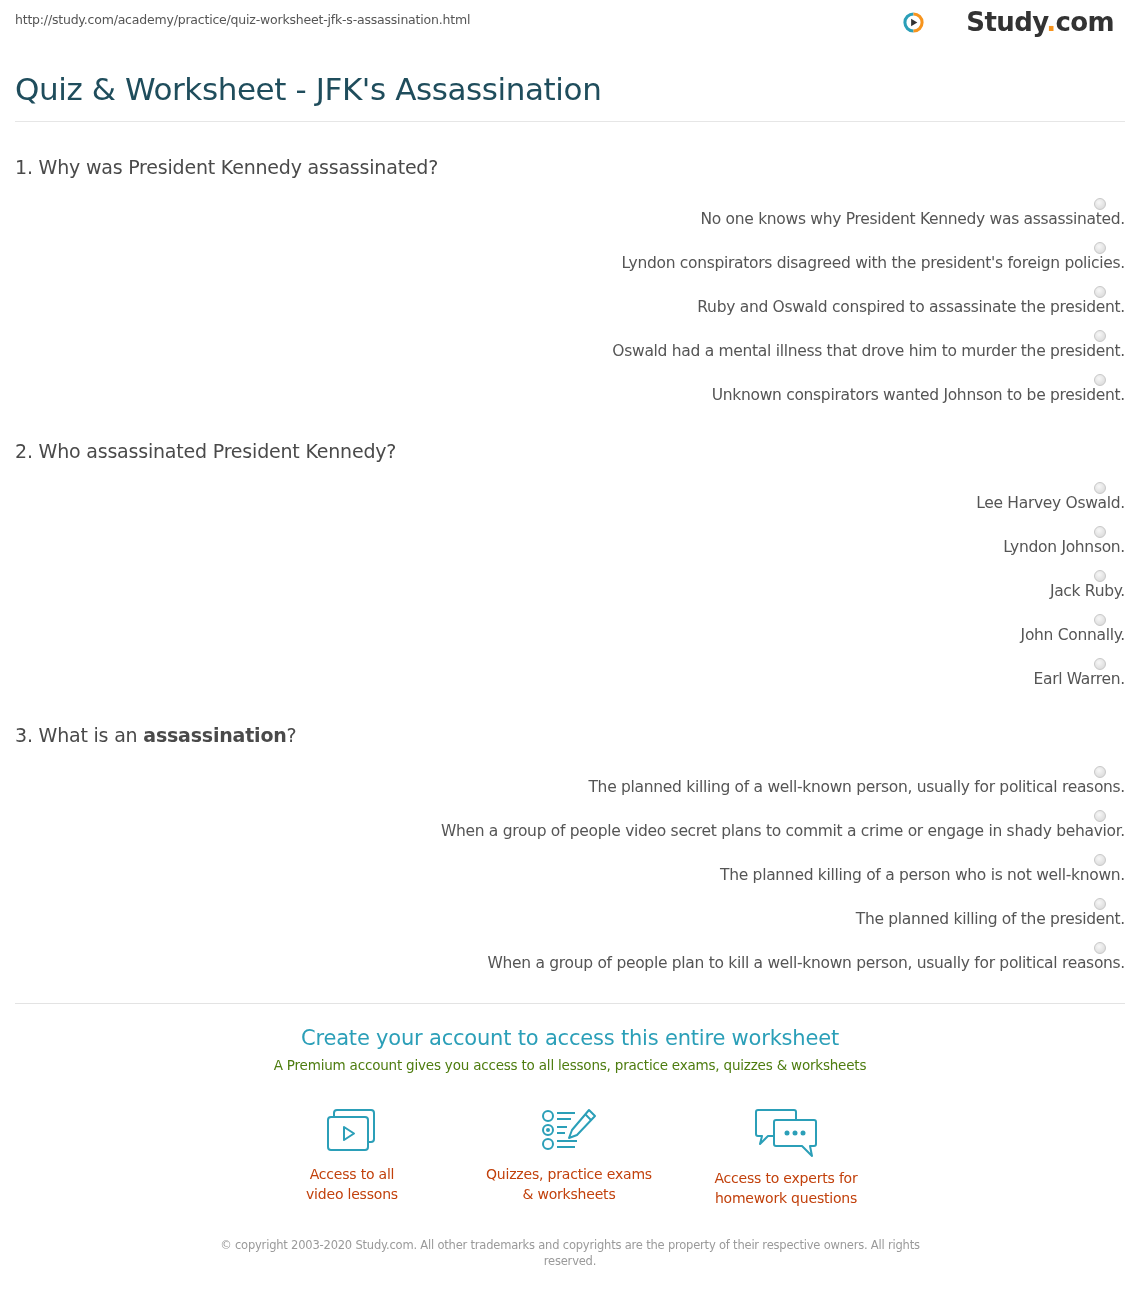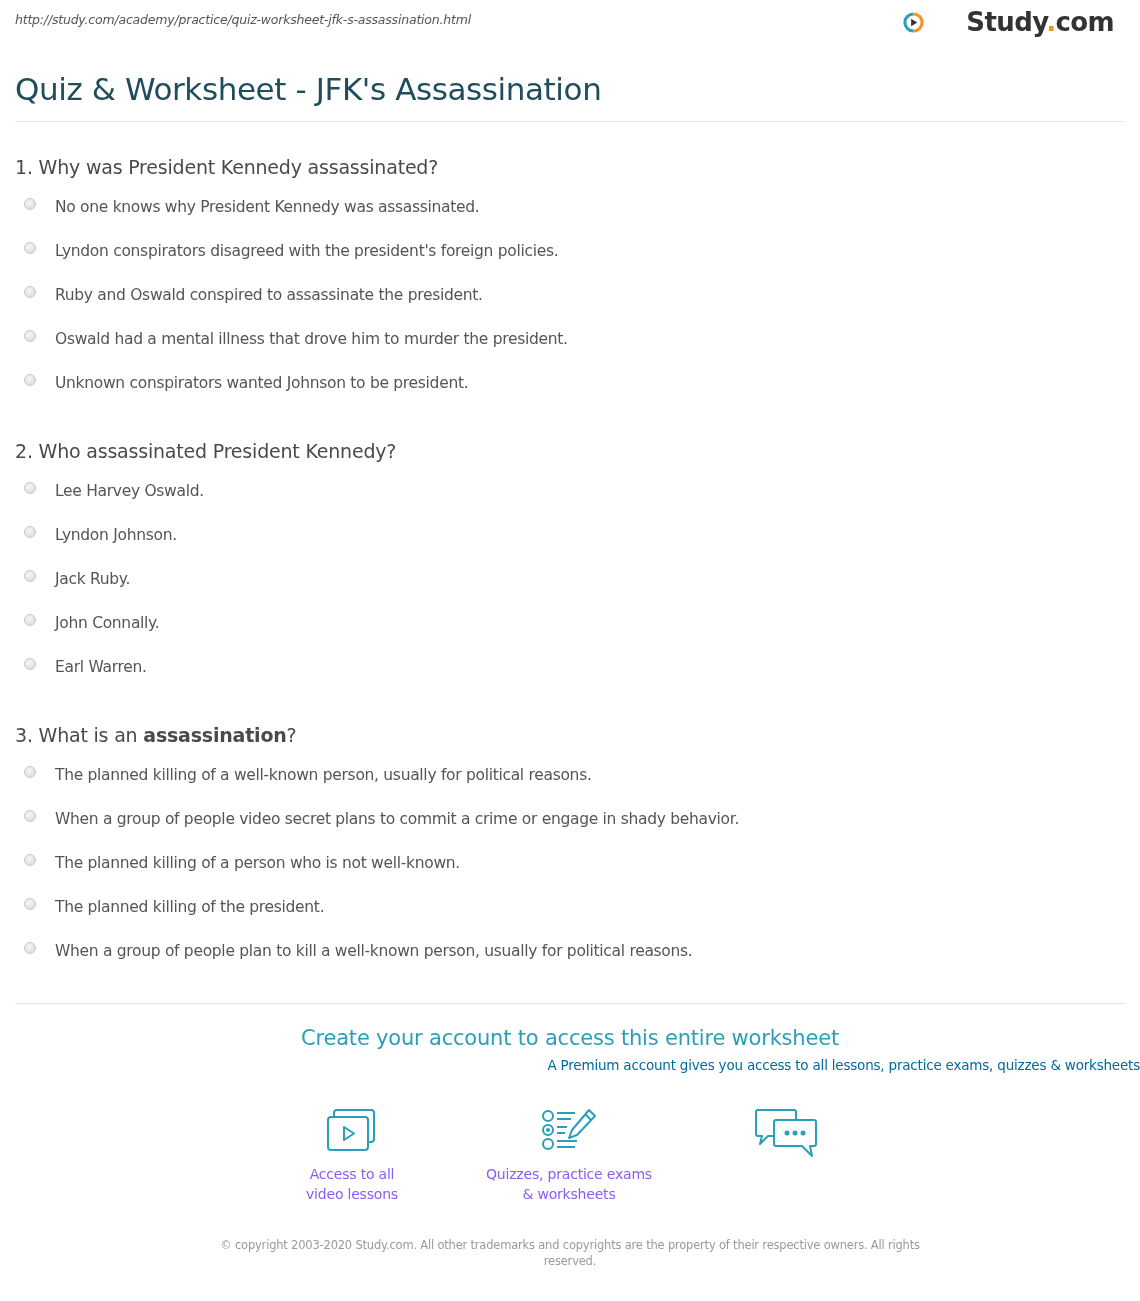--- a/index.html
+++ b/index.html
@@ -1,45 +1,45 @@
 <!DOCTYPE html>
 <html><head>
   <meta charset="utf-8">
   <style>
     * { margin: 0; padding: 0; box-sizing: border-box; }
     html, body { width: 1140px; height: 1301px; background: #ffffff; overflow: hidden; }
     body { font-family: "DejaVu Sans", "Liberation Sans", sans-serif; color: #4a4a4a; position: relative; }
 
-    .url { position: absolute; left: 15px; top: 12px; font-size: 12.5px; color: #555; letter-spacing: -0.2px; font-style: italic; }
+    .url { position: absolute; left: 15px; top: 12px; font-size: 12.5px; color: #555; letter-spacing: -0.2px; }
     .logo { position: absolute; right: 26px; top: 9px; display: flex; align-items: center; gap: 38px; }
     .logo-mark { width: 21px; height: 21px; margin-right: 4px; }
     .logo-text { font-size: 26px; font-weight: bold; color: #333; letter-spacing: -0.6px; line-height: 1; }
     .logo-dot { color: #f7941d; }
 
     .page-title { position: absolute; left: 15px; top: 71px; font-size: 31px; color: #1f4d5c; font-weight: normal; letter-spacing: -0.4px; }
     .hr-top { position: absolute; left: 15px; right: 15px; top: 121px; height: 1px; background: #e6e6e6; }
 
     .question { position: absolute; left: 15px; right: 15px; }
     .q-title { font-size: 19px; color: #4a4a4a; font-weight: normal; letter-spacing: -0.2px; height: 24px; line-height: 24px; }
     .q-title b { font-weight: bold; }
     .options { list-style: none; margin-top: 19px; }
-    .option { display: flex; align-items: flex-start; height: 44px; }
+    .option { display: flex; align-items: flex-end; height: 44px; flex-direction: column; }
     .radio { width: 12px; height: 12px; border-radius: 50%; border: 1px solid #c8c8c8;
              background: radial-gradient(circle at 40% 35%, #f7f7f7 0%, #dcdcdc 80%); margin-left: 9px; margin-right: 19px; flex-shrink: 0; }
     .opt-text { font-size: 15.5px; color: #555; letter-spacing: -0.3px; }
 
     .hr-bottom { position: absolute; left: 15px; right: 15px; top: 1003px; height: 1px; background: #e3e3e3; }
 
     .cta-title { position: absolute; left: 0; right: 0; top: 1026px; text-align: center; font-size: 21px; color: #2b9fb8; font-weight: normal; letter-spacing: -0.2px; }
-    .cta-sub { position: absolute; left: 0; right: 0; top: 1057px; text-align: right; font-size: 13.5px; color: #0369a1; letter-spacing: -0.2px; }
+    .cta-sub { position: absolute; left: 0; right: 0; top: 1057px; text-align: center; font-size: 13.5px; color: #4d7c0f; letter-spacing: -0.2px; }
 
     .features { position: absolute; top: 1108px; left: 0; right: 0; }
     .feature { position: absolute; width: 200px; text-align: center; }
     .feature svg { display: block; margin: 0 auto; }
-    .feature-label { margin-top: 10px; font-size: 14px; color: #8b5cf6; line-height: 20px; letter-spacing: -0.2px; }
+    .feature-label { margin-top: 10px; font-size: 14px; color: #c2410c; line-height: 20px; letter-spacing: -0.2px; }
 
     .copyright { position: absolute; left: 200px; right: 200px; top: 1237px; text-align: center; font-size: 11.5px; color: #9a9a9a; line-height: 16px; letter-spacing: -0.2px; }
   </style>
 </head>
 <body>
 
 <div class="url">http://study.com/academy/practice/quiz-worksheet-jfk-s-assassination.html</div>
 <div class="logo">
   <svg class="logo-mark" viewBox="0 0 22 22">
     <path d="M11 2 A9 9 0 0 0 11 20" fill="none" stroke="#2b9fb8" stroke-width="3.2"></path>
@@ -170,16 +170,20 @@
   </div>
 
   <div class="feature" style="left:686px;">
     <svg width="64" height="50" viewBox="0 0 64 50">
       <path d="M4 2 H40 a2 2 0 0 1 2 2 V26 a2 2 0 0 1 -2 2 H14 L6 36 L8 28 H4 a2 2 0 0 1 -2 -2 V4 a2 2 0 0 1 2 -2 Z" fill="#fff" stroke="#2b9fb8" stroke-width="2" stroke-linejoin="round"></path>
       <path d="M22 12 H60 a2 2 0 0 1 2 2 V36 a2 2 0 0 1 -2 2 H56 L58 48 L48 38 H22 a2 2 0 0 1 -2 -2 V14 a2 2 0 0 1 2 -2 Z" fill="#fff" stroke="#2b9fb8" stroke-width="2" stroke-linejoin="round"></path>
       <circle cx="33" cy="25" r="2.5" fill="#2b9fb8"></circle>
       <circle cx="41" cy="25" r="2.5" fill="#2b9fb8"></circle>
       <circle cx="49" cy="25" r="2.5" fill="#2b9fb8"></circle>
     </svg>
+    <div class="feature-label">
+        <div>Access to experts for</div>
+        <div>homework questions</div>
+      </div>
   </div>
 </div>
 
 <div class="copyright">© copyright 2003-2020 Study.com. All other trademarks and copyrights are the property of their respective owners. All rights reserved.</div>
 
 </body></html>

